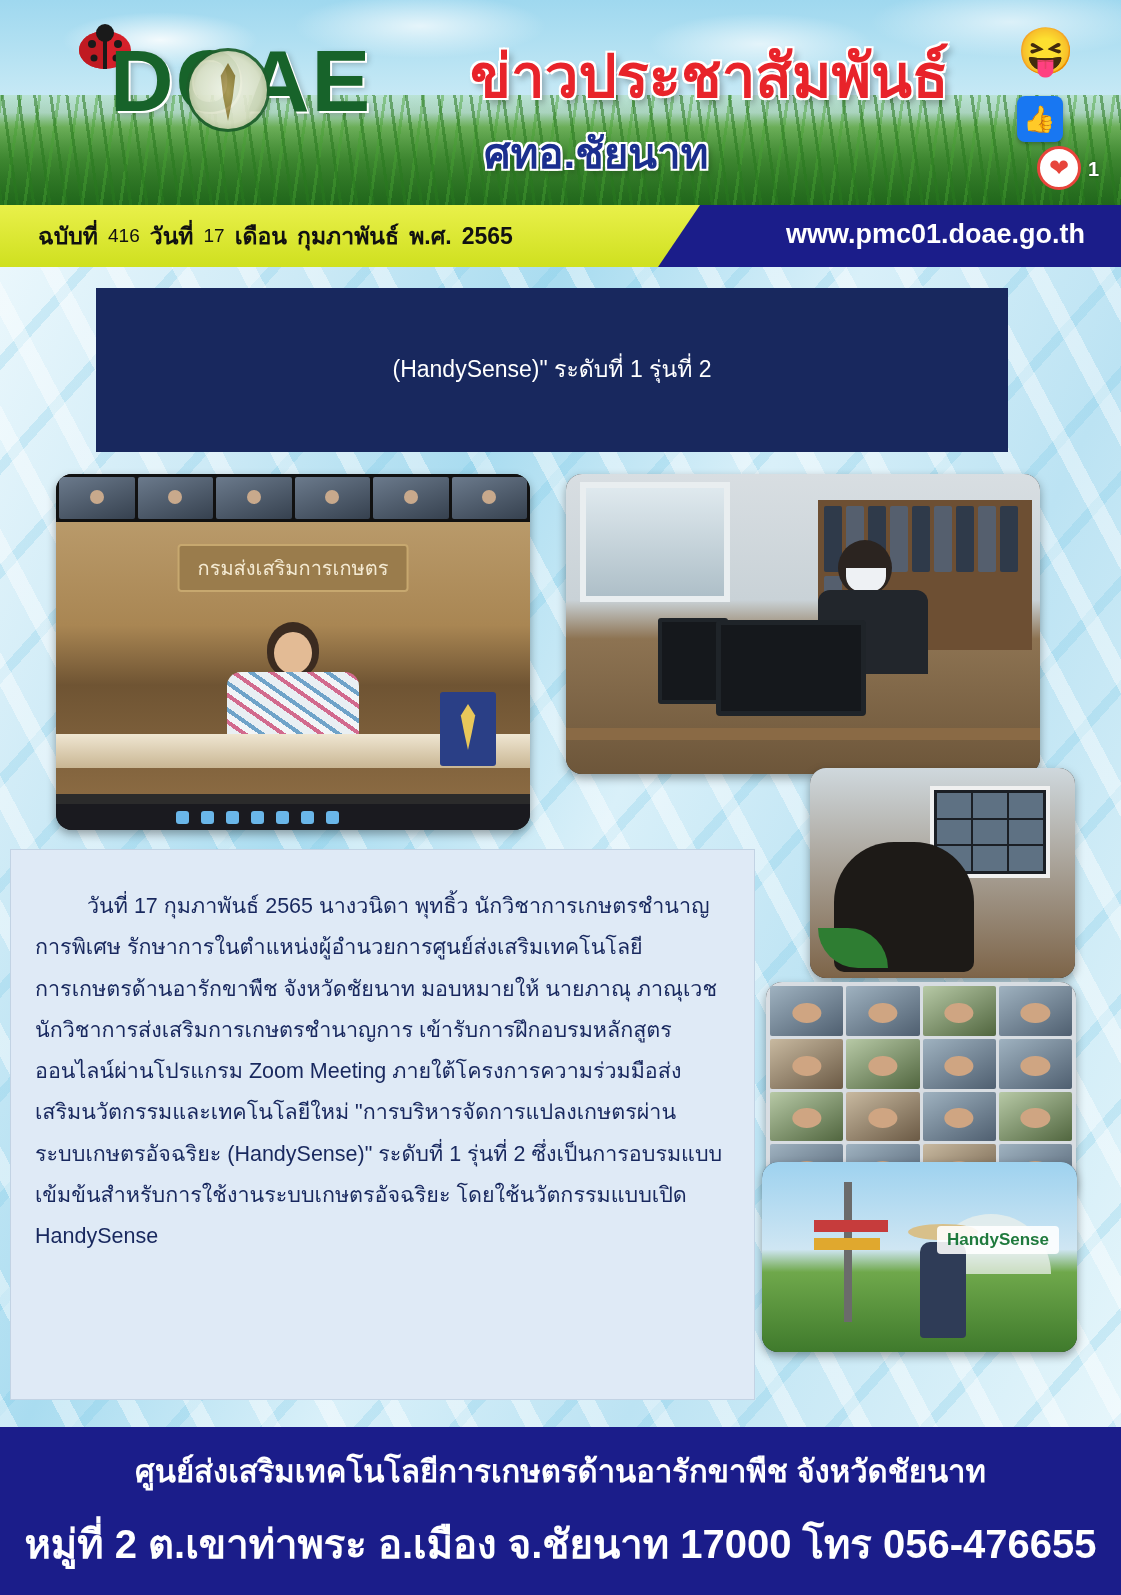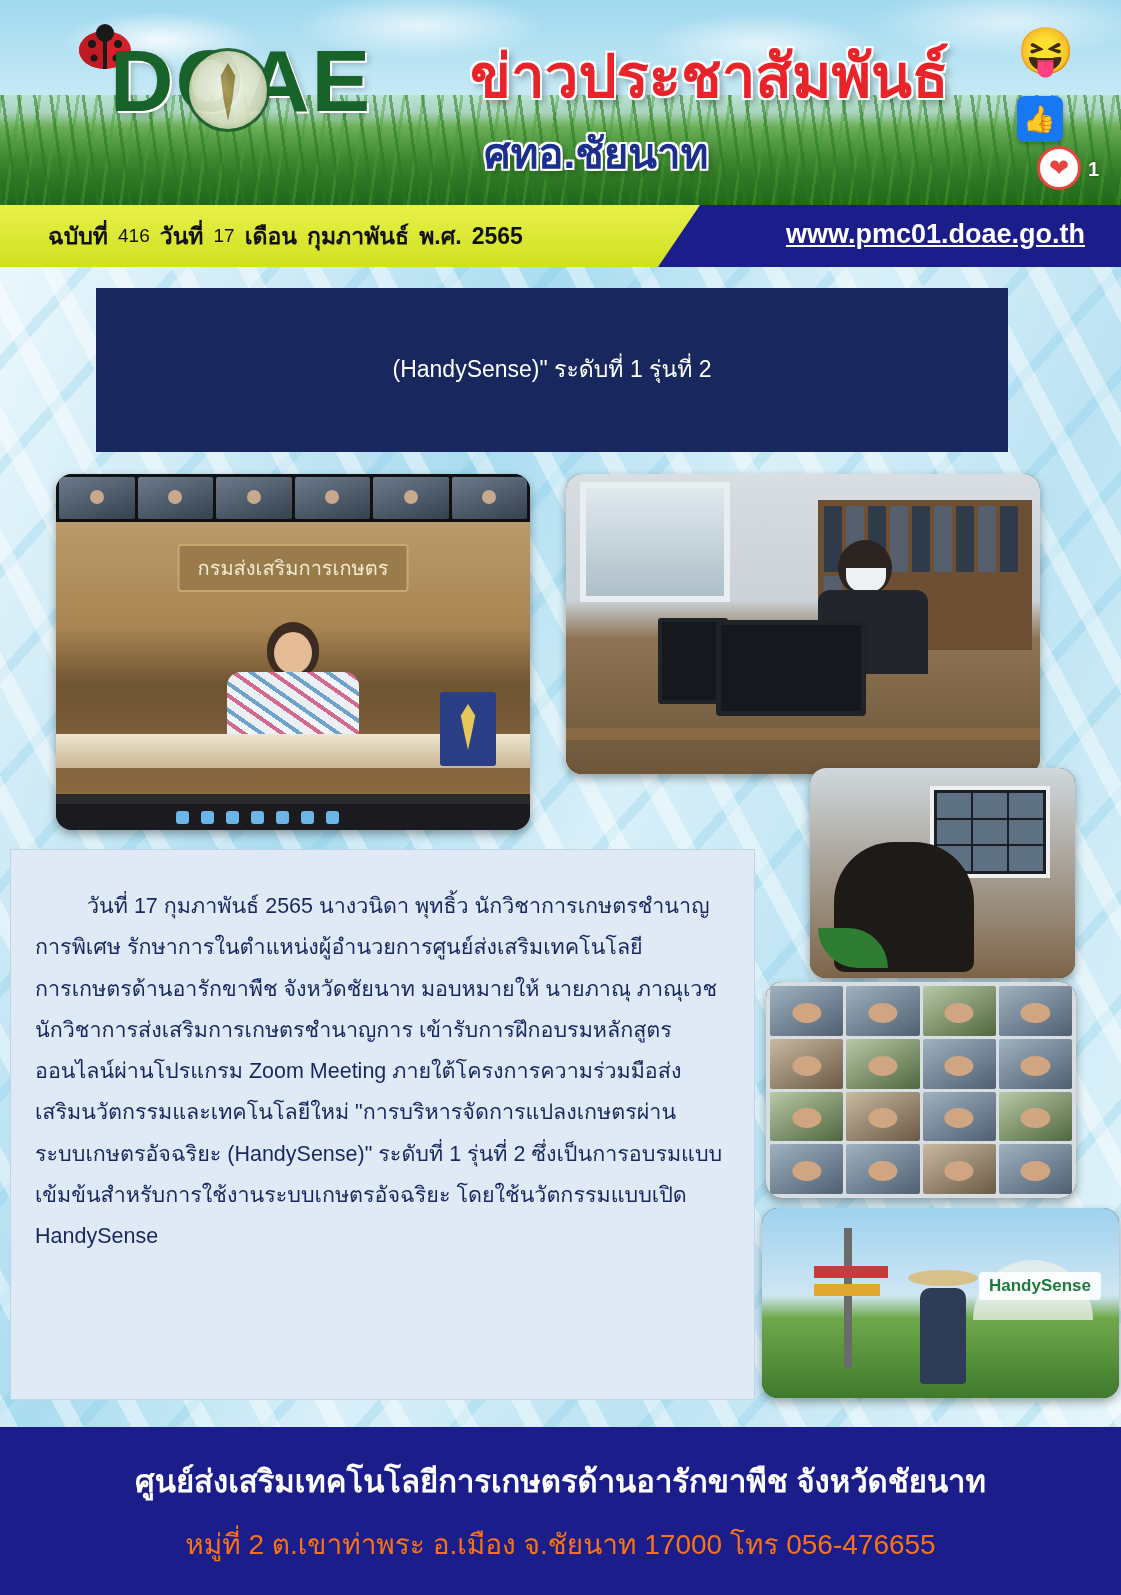--- a/index.html
+++ b/index.html
@@ -94,27 +94,27 @@
   
   .issue-bar {
     position: absolute; left: 0; top: 205px; width: 1121px; height: 62px;
     background: #1b1d8a;
   }
   .issue-yellow {
     position: absolute; left: 0; top: 0; width: 700px; height: 62px;
     background: linear-gradient(to bottom, #e9f04a, #cfe01f);
     clip-path: polygon(0 0, 100% 0, calc(100% - 42px) 100%, 0 100%);
     display: flex; align-items: center; gap: 10px;
-    padding-left: 48px;
+    padding-left: 38px;
     font-size: 23px; color: #111; font-weight: bold;
   }
   .issue-yellow .num { font-size: 19px; font-weight: normal; }
   .issue-url {
     position: absolute; right: 36px; top: 14px;
-    color: #ffffff; font-size: 27px; font-weight: bold; text-decoration: underline;
+    color: #ffffff; font-size: 27px; font-weight: bold;
   }
 
   
   .body-bg {
     position: absolute; left: 0; top: 267px; width: 1121px; height: 1160px;
     background:
       linear-gradient(115deg, #eaf7fc 0%, #cdeaf6 18%, #a9dcf0 34%, #d9f0f9 52%, #bce3f3 70%, #e6f6fb 100%);
   }
   .body-bg::before {
     content: ""; position: absolute; inset: 0;
@@ -138,21 +138,21 @@
   .photo {
     position: absolute; overflow: hidden;
     border-radius: 16px;
     box-shadow: 0 4px 10px rgba(0,0,0,.35);
     background: #2b2b2b;
   }
   .ph1 { left: 56px; top: 474px; width: 474px; height: 356px; }
   .ph2 { left: 566px; top: 474px; width: 474px; height: 300px; }
   .ph3 { left: 810px; top: 768px; width: 265px; height: 210px; }
   .ph4 { left: 766px; top: 982px; width: 310px; height: 216px; }
-  .ph5 { left: 762px; top: 1208px; width: 357px; height: 190px; }
+  .ph5 { left: 762px; top: 1162px; width: 315px; height: 190px; }
 
   
   .zoom-strip {
     position: absolute; left: 0; top: 0; width: 100%; height: 48px;
     display: flex; gap: 3px; padding: 3px; background: #111;
   }
   .zoom-strip .cell {
     flex: 1; background: linear-gradient(160deg, #6b7a8c, #36414f);
     border-radius: 2px; position: relative;
   }
@@ -343,21 +343,21 @@
   .article p .indent { display: inline-block; width: 52px; }
 
   
   .footer {
     position: absolute; left: 0; bottom: 0; width: 1121px; height: 168px;
     background: #1b1d8a;
     display: flex; flex-direction: column; align-items: center; justify-content: center;
     gap: 16px;
   }
   .footer .l1 { color: #ffffff; font-size: 31px; font-weight: bold; text-align: center; }
-  .footer .l2 { color: #f97316; font-size: 28px; font-weight: normal; text-align: center; }
+  .footer .l2 { color: #ffffff; font-size: 40px; font-weight: bold; text-align: center; }
 </style>
 </head>
 <body>
 
 <div class="header">
   <div class="clouds"></div>
   <div class="grass"></div>
 
   <svg class="ladybug" viewBox="0 0 66 48">
     <ellipse cx="33" cy="28" rx="26" ry="19" fill="#d6202a"></ellipse>

